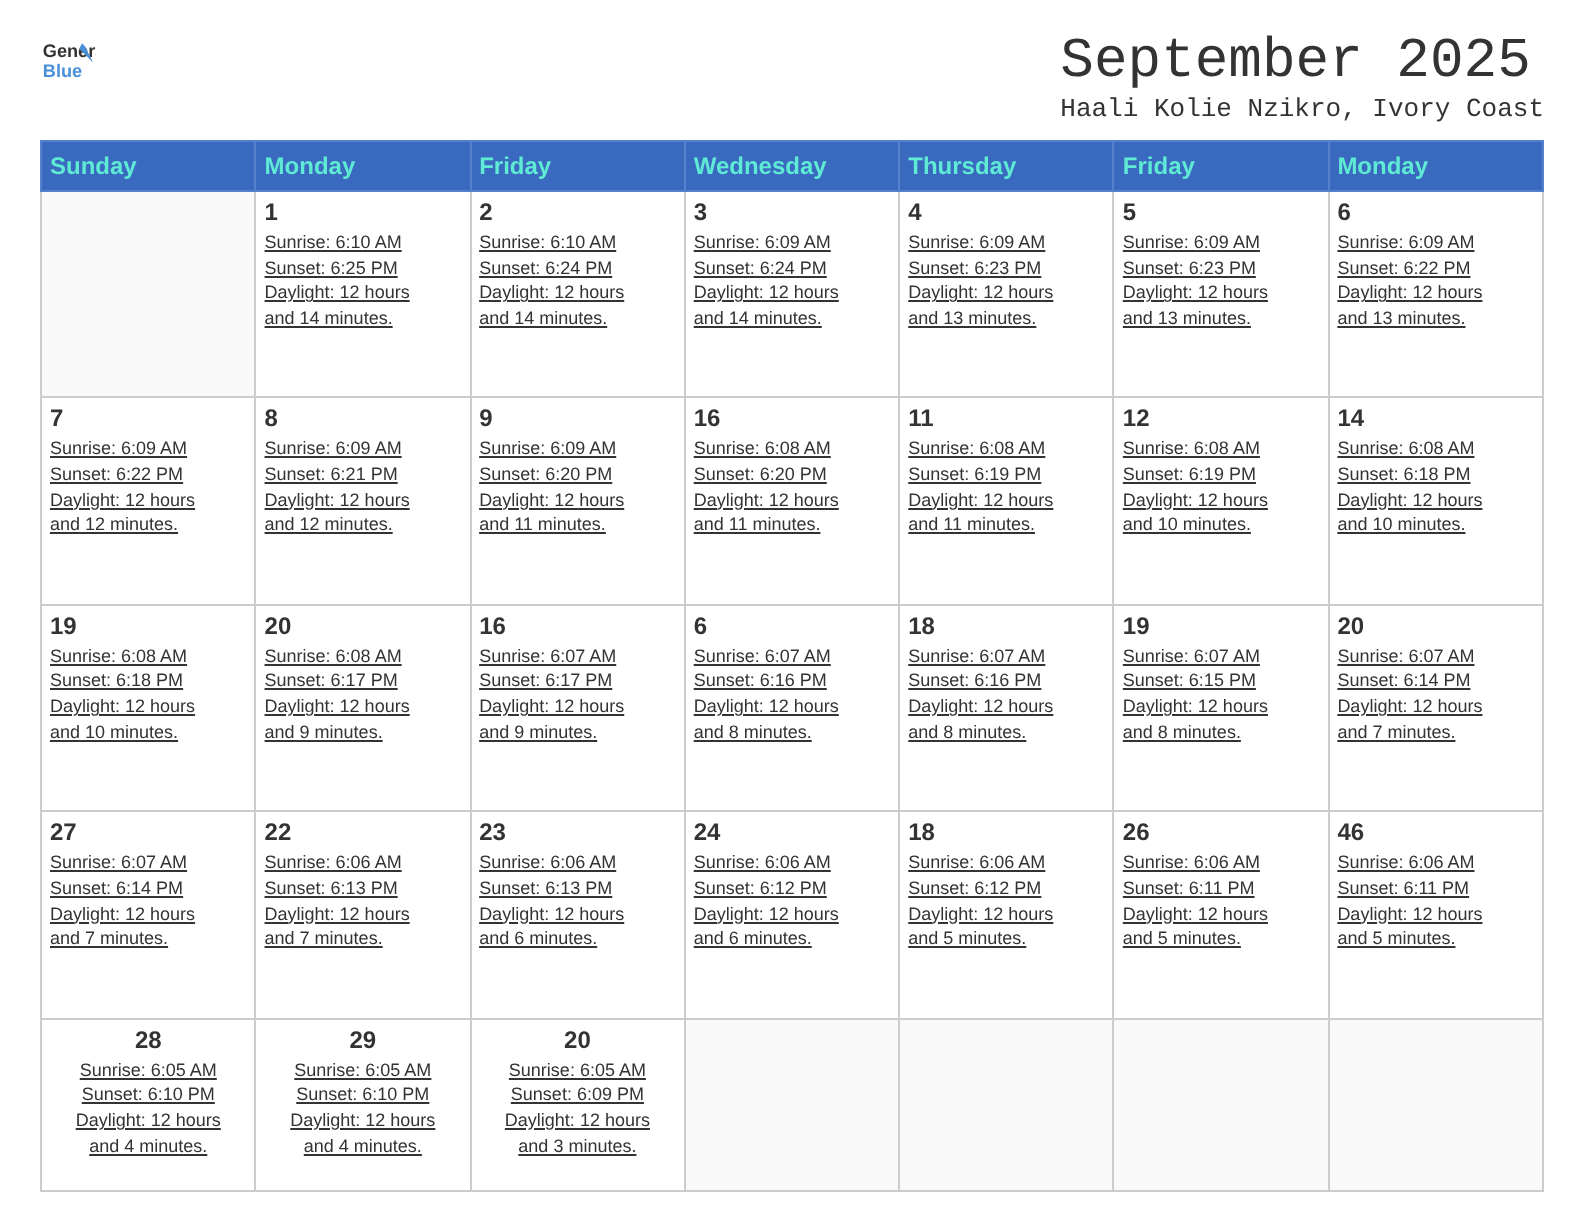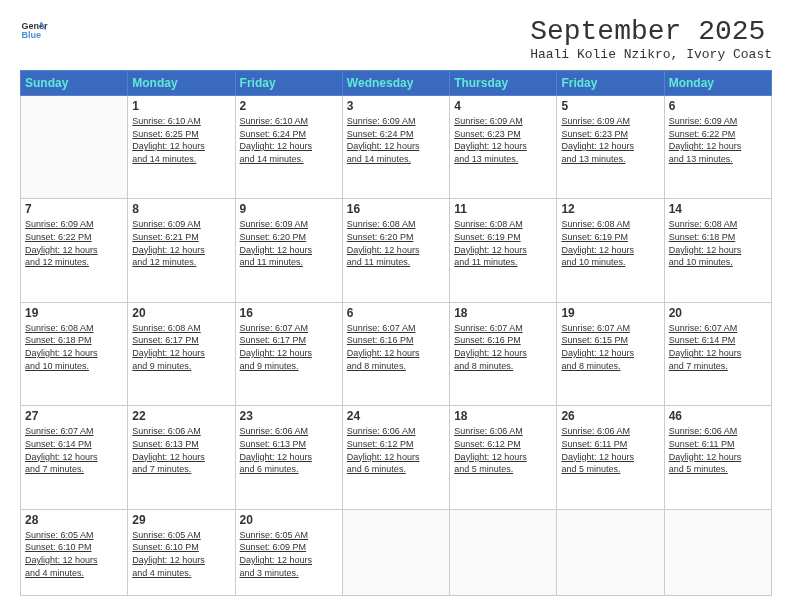--- a/index.html
+++ b/index.html
@@ -64,20 +64,21 @@
     .calendar tbody td {
       border: 1px solid #ccc;
       vertical-align: top;
       padding: 3px 4px;
       font-size: 9.5px;
       color: #333;
       height: 88px;
     }
     .calendar tbody tr:last-child td {
       height: 72px;
+      text-align: center;
     }
     .day-number {
       font-size: 12px;
       font-weight: bold;
       color: #333;
       margin-bottom: 2px;
     }
     .day-info {
       font-size: 9px;
       color: #333;

